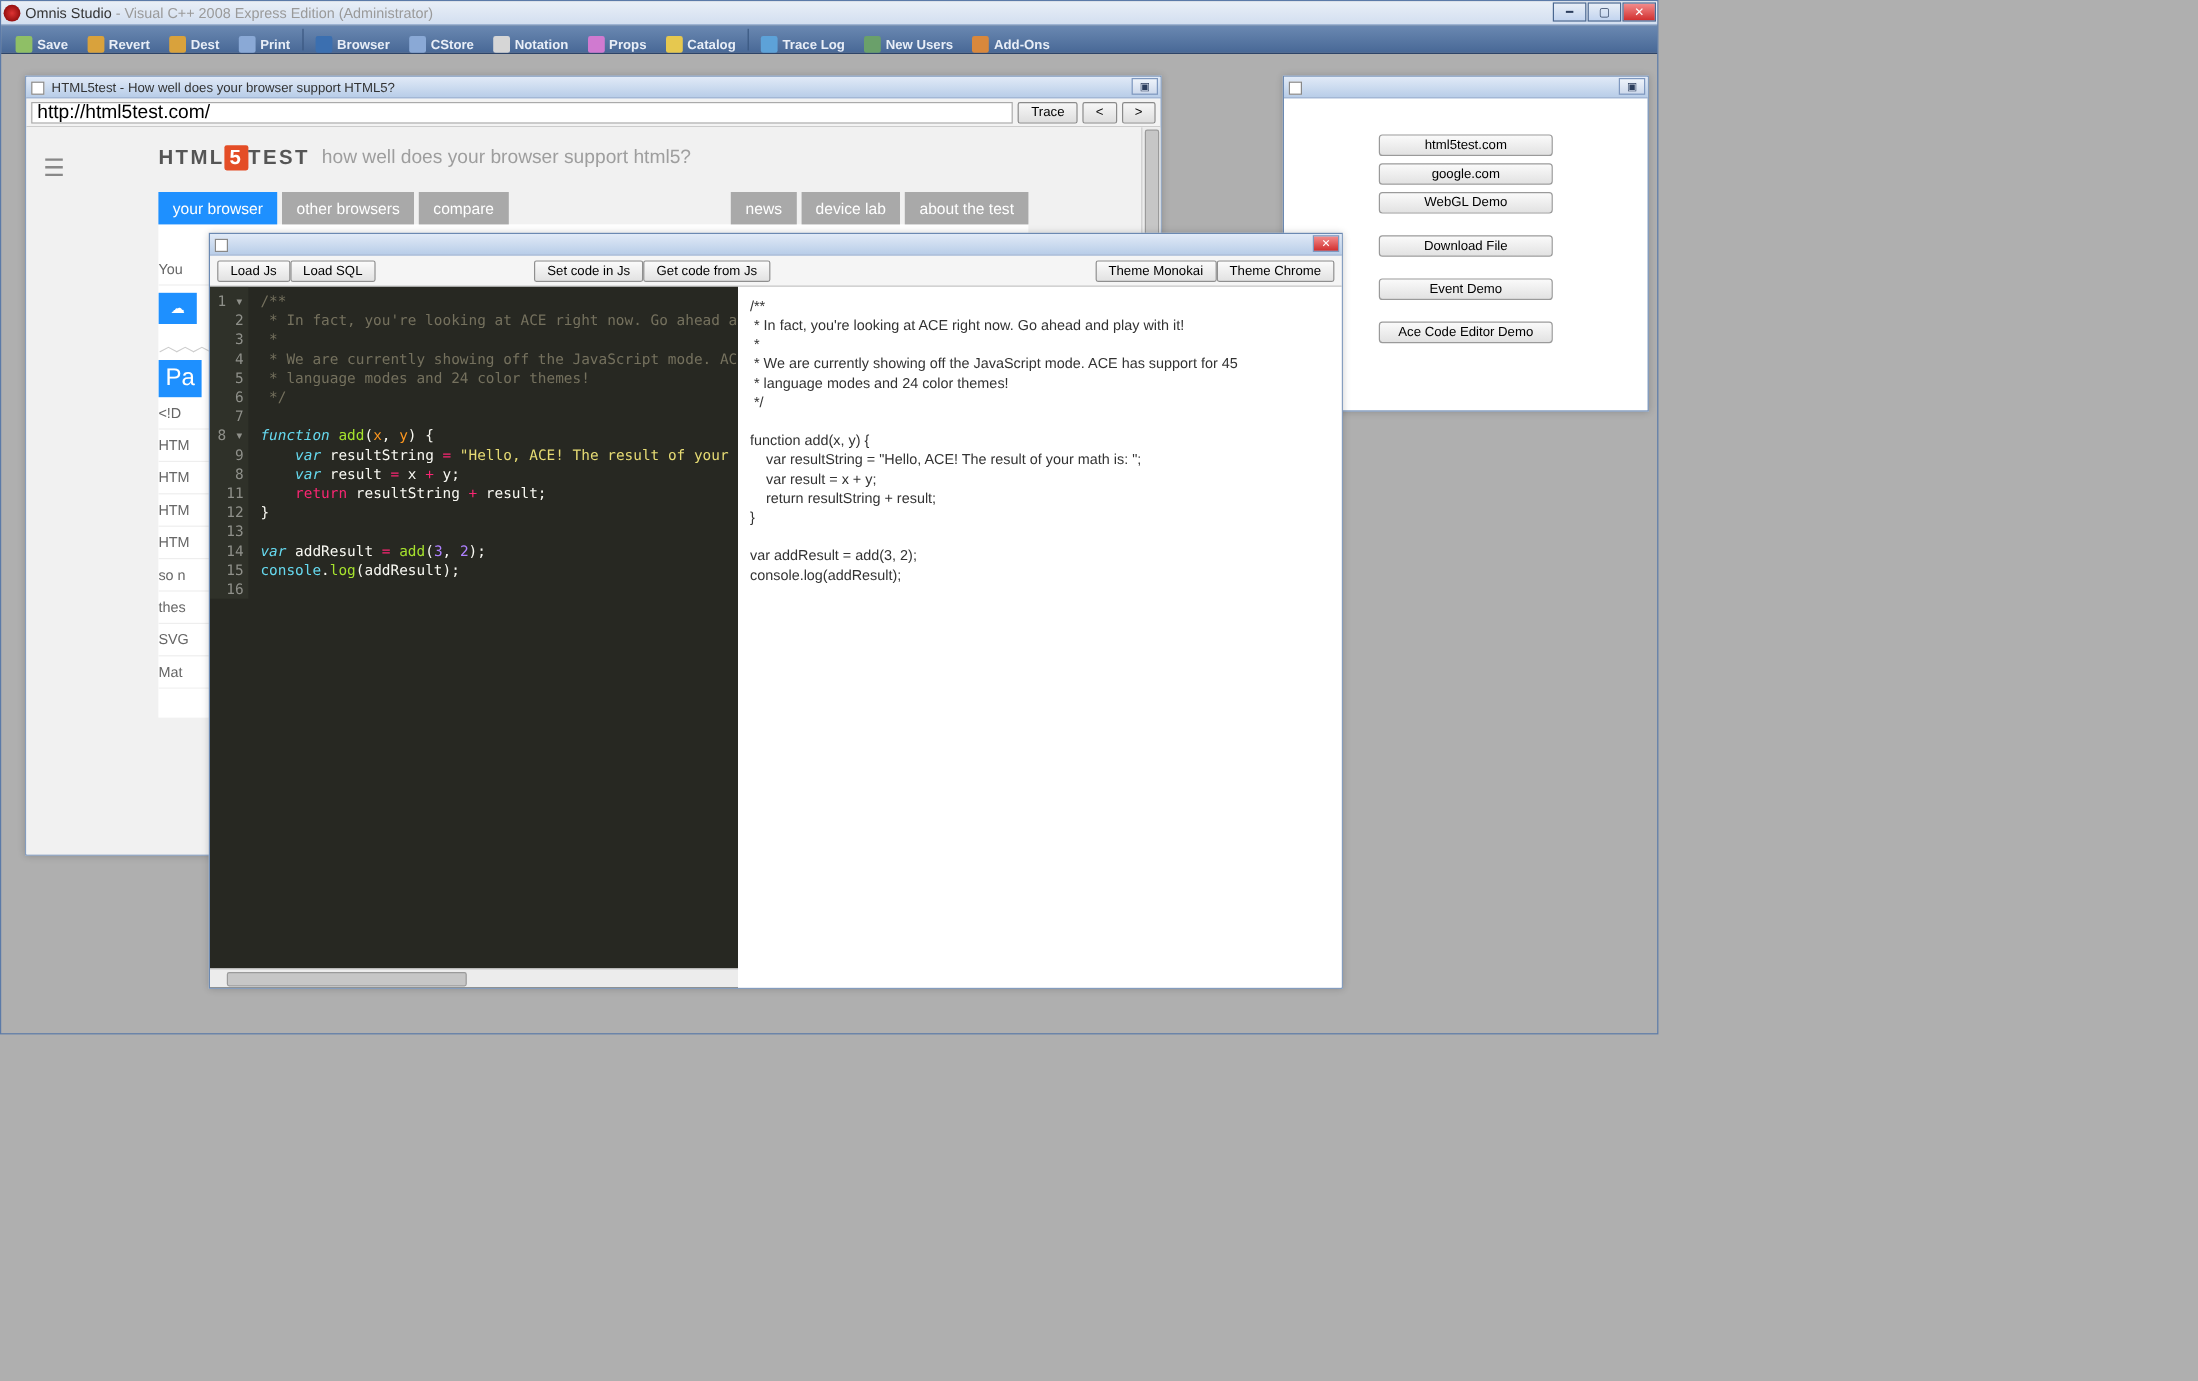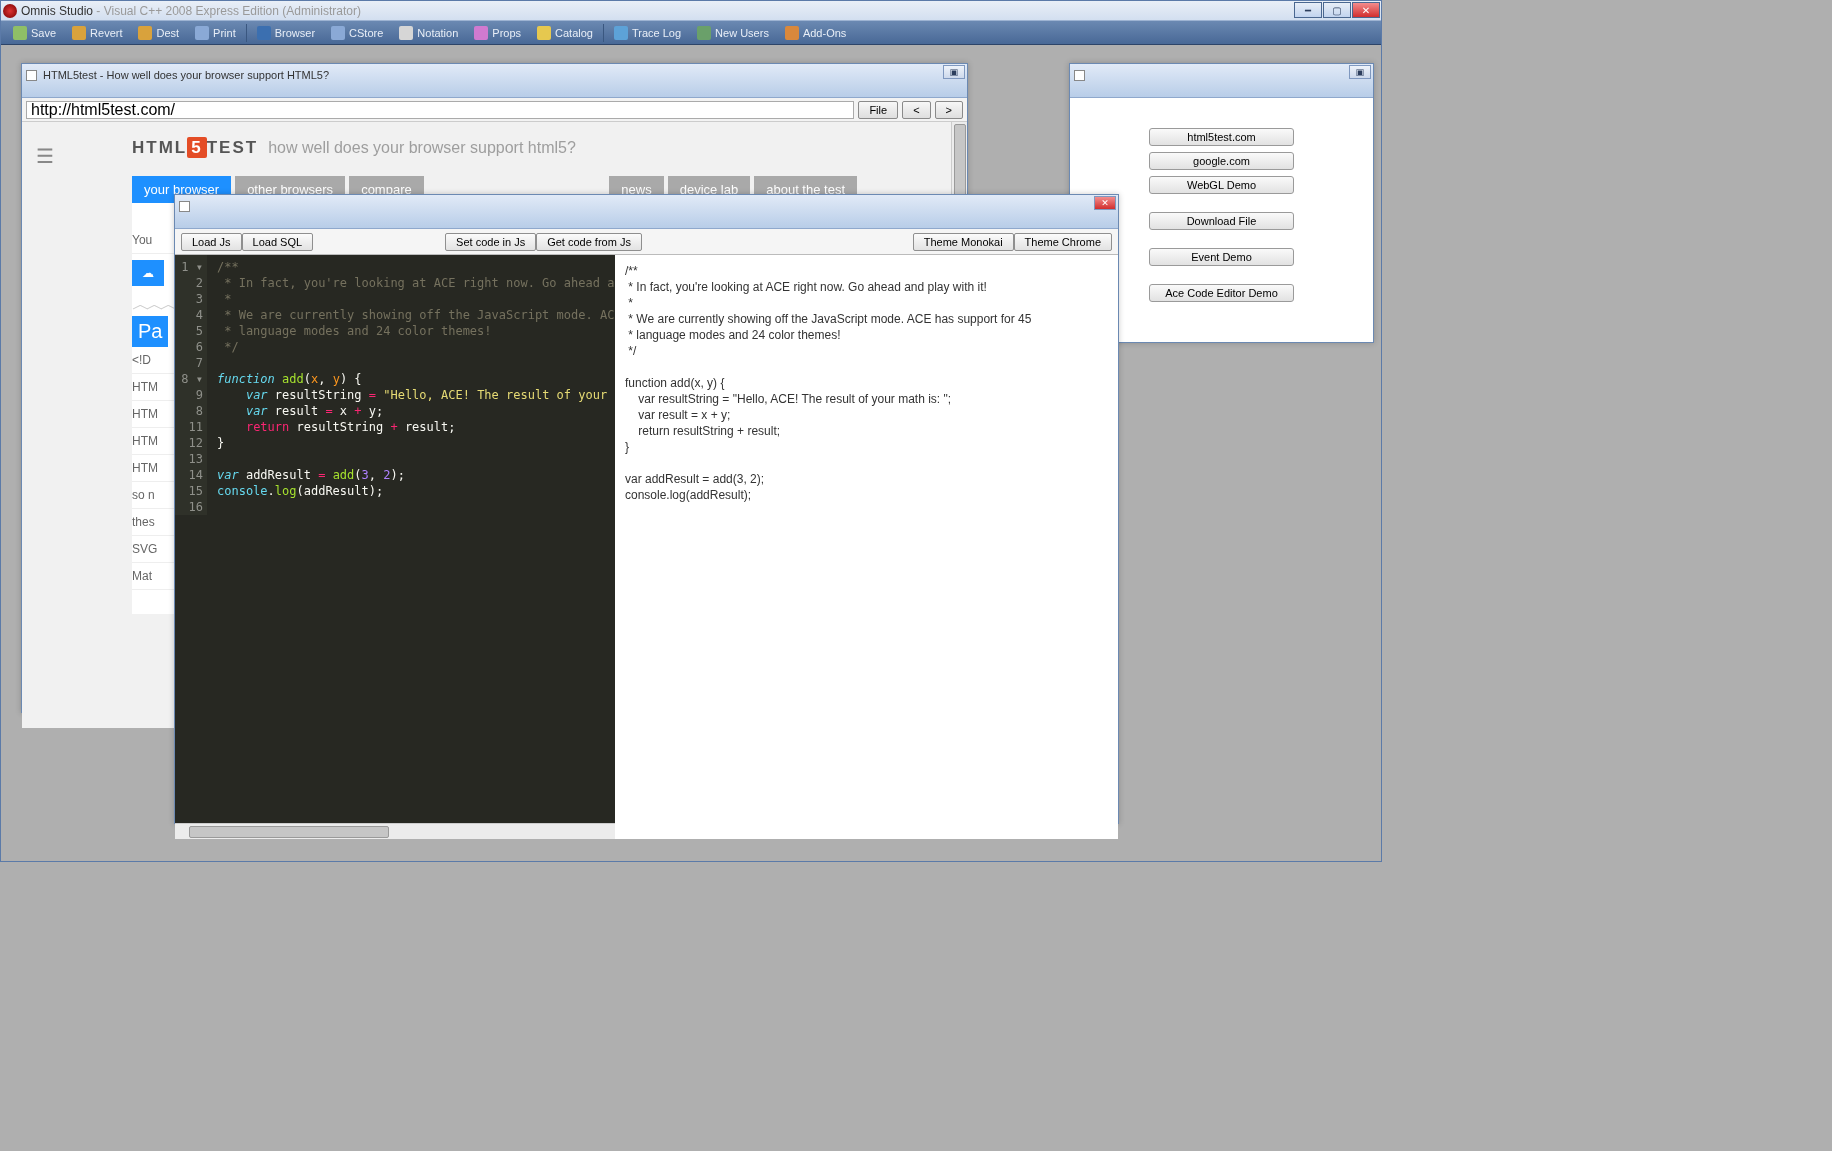--- a/index.html
+++ b/index.html
@@ -68,47 +68,48 @@
   height: 24px;
   background: linear-gradient(to bottom,#6b89b2,#486896);
   border-bottom:1px solid #2d4468;
   display:flex;
   align-items:center;
   padding:0 4px;
   color:#e8eef7;
   font-size:11px;
 }
 .tb-item {
-  display:flex;align-items:center;
+  display:flex;align-items:flex-end;
   padding:0 8px;
   height:100%;
+  font-weight:bold;
 }
 .tb-item .tb-icon {
   width:14px;height:14px;margin-right:4px;
   border-radius:2px;
 }
 .tb-sep { width:1px; height:18px; background:#3a5780; margin:0 2px;}
 
 
 .mdi {
   position:absolute;
   left:0;top:62px;
   right:0;bottom:0;
 }
 .child-window {
   position:absolute;
   background:#fff;
   border:1px solid #6b89b2;
   box-shadow: 0 0 6px rgba(0,0,0,0.2);
 }
 .child-titlebar {
-  height:34px;
+  height:18px;
   background:linear-gradient(to bottom,#e1eaf7,#b8cde8);
   border-bottom:1px solid #8fa8cc;
-  display:flex;align-items:flex-end;padding:16px 4px;
+  display:flex;align-items:flex-start;padding:4px 4px;
   position:relative;
   font-size:11px;color:#333;
 }
 .child-titlebar .sysbox {
   width:11px;height:11px;background:#fff;border:1px solid #888;margin-right:6px;
 }
 .child-titlebar .cwcs { position:absolute; right:2px; top:1px; display:flex;}
 .child-titlebar .cwc {
   width:22px;height:14px;border:1px solid #7f98bf;background:linear-gradient(#eef3fa,#cdd9ec);
   display:flex;align-items:center;justify-content:center;font-size:9px;color:#2c3e5d;
@@ -275,21 +276,21 @@
     <div class="child-window browser-child">
       <div class="child-titlebar">
         <div class="sysbox"></div>
         <span>HTML5test - How well does your browser support HTML5?</span>
         <div class="cwcs">
           <div class="cwc">▣</div>
         </div>
       </div>
       <div class="browser-urlbar">
         <input class="urlinput" value="http://html5test.com/" style="">
-        <button class="ubtn">File</button>
+        <button class="ubtn">Trace</button>
         <button class="ubtn">&lt;</button>
         <button class="ubtn">&gt;</button>
       </div>
       <div class="browser-viewport">
         <div class="html5test">
           <div class="h5-hamburger">☰</div>
           <div class="h5-logo-row">
             <span class="h5-logo">
               <span>HTML</span><span class="orange">5</span><span>TEST</span>
             </span>

